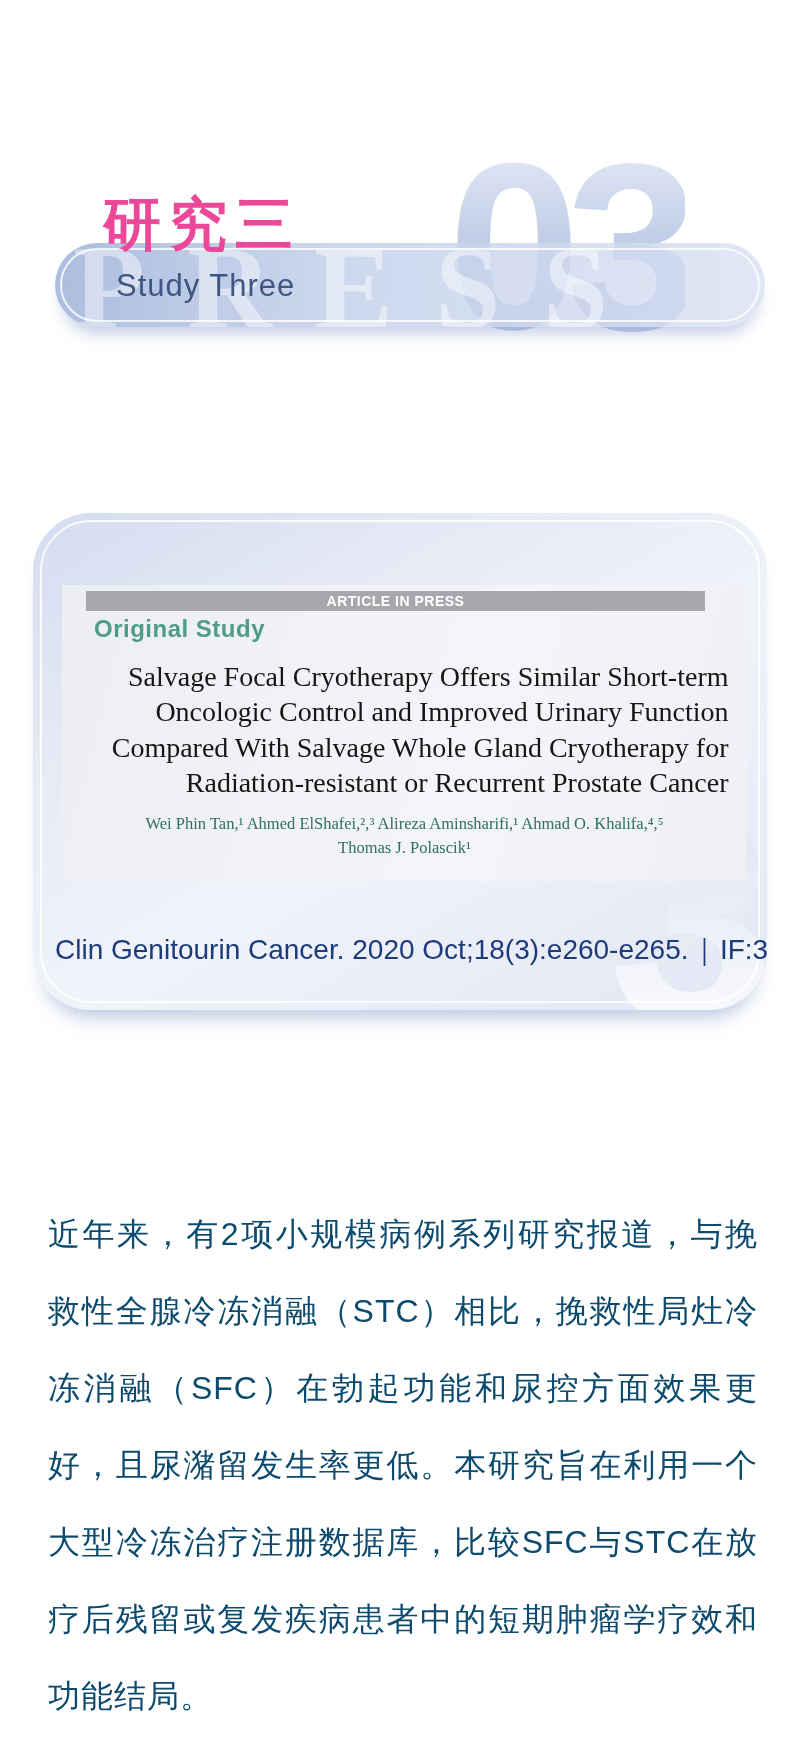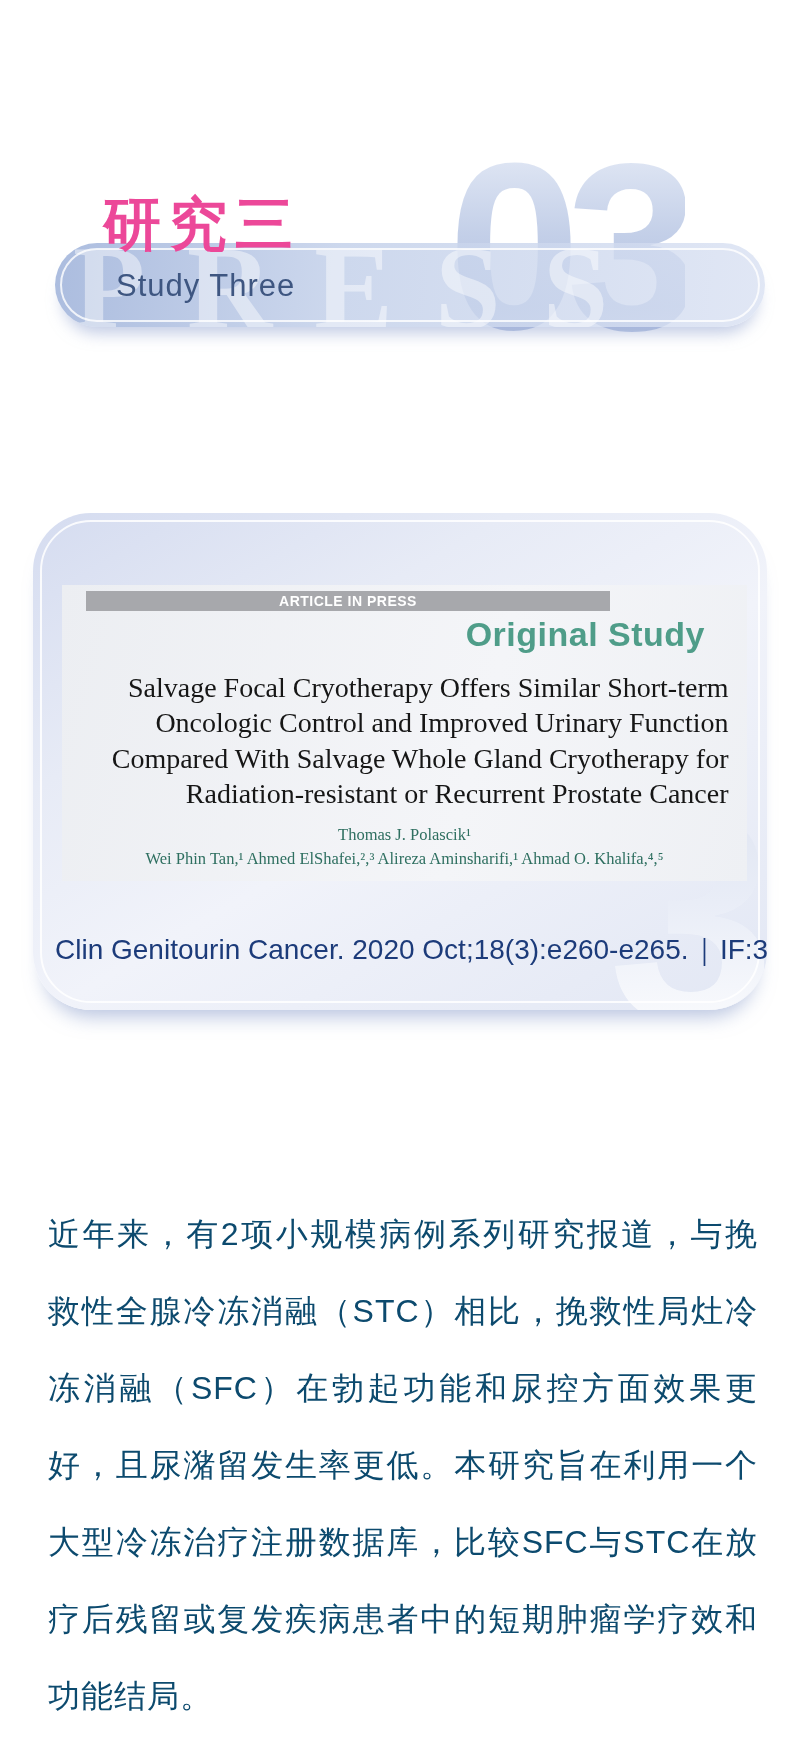--- a/index.html
+++ b/index.html
@@ -127,38 +127,38 @@
     position: absolute;
     left: 29px;
     top: 72px;
     width: 685px;
     height: 296px;
     background: linear-gradient(105deg, #eceef2 0%, #f4f5f8 60%, #eef0f4 100%);
     z-index: 2;
   }
   .press-bar {
     margin: 6px 0 0 24px;
-    width: 524px;
+    width: 619px;
     height: 20px;
     line-height: 20px;
     background: #a7a8ac;
     color: #ffffff;
     font-size: 14px;
     font-weight: bold;
     letter-spacing: 0.5px;
     text-align: center;
   }
   .original-study {
     margin-top: 4px;
     padding-right: 42px;
-    text-align: right;
     color: #4f9d89;
-    font-size: 34px;
+    font-size: 24px;
     font-weight: bold;
     letter-spacing: 0.5px;
+    padding-left: 32px;
   }
   .paper-title {
     width: 648px;
     margin: 16px auto 0;
     font-family: "Liberation Serif", serif;
     font-size: 28px;
     line-height: 1.26;
     color: #161616;
     text-align: right;
   }
@@ -212,22 +212,22 @@
   <div class="title-en">Study Three</div>
 
   <div class="paper-card">
     <div class="card-watermark">3</div>
 
     <div class="article-preview">
       <div class="press-bar">ARTICLE IN PRESS</div>
       <div class="original-study">Original Study</div>
       <div class="paper-title">Salvage Focal Cryotherapy Offers Similar Short-term Oncologic Control and Improved Urinary Function Compared With Salvage Whole Gland Cryotherapy for Radiation-resistant or Recurrent Prostate Cancer</div>
       <div class="paper-authors">
+        <div>Wei Phin Tan,¹ Ahmed ElShafei,²,³ Alireza Aminsharifi,¹ Ahmad O. Khalifa,⁴,⁵</div>
         <div>Thomas J. Polascik¹</div>
-        <div>Wei Phin Tan,¹ Ahmed ElShafei,²,³ Alireza Aminsharifi,¹ Ahmad O. Khalifa,⁴,⁵</div>
       </div>
     </div>
 
     <div class="citation-line">
       <span>Clin Genitourin Cancer. 2020 Oct;18(3):e260-e265.</span><span class="sep">｜</span><span>IF:3.2</span>
     </div>
   </div>
 
   <p class="study-summary">近年来，有2项小规模病例系列研究报道，与挽救性全腺冷冻消融（STC）相比，挽救性局灶冷冻消融（SFC）在勃起功能和尿控方面效果更好，且尿潴留发生率更低。本研究旨在利用一个大型冷冻治疗注册数据库，比较SFC与STC在放疗后残留或复发疾病患者中的短期肿瘤学疗效和功能结局。</p>
 

